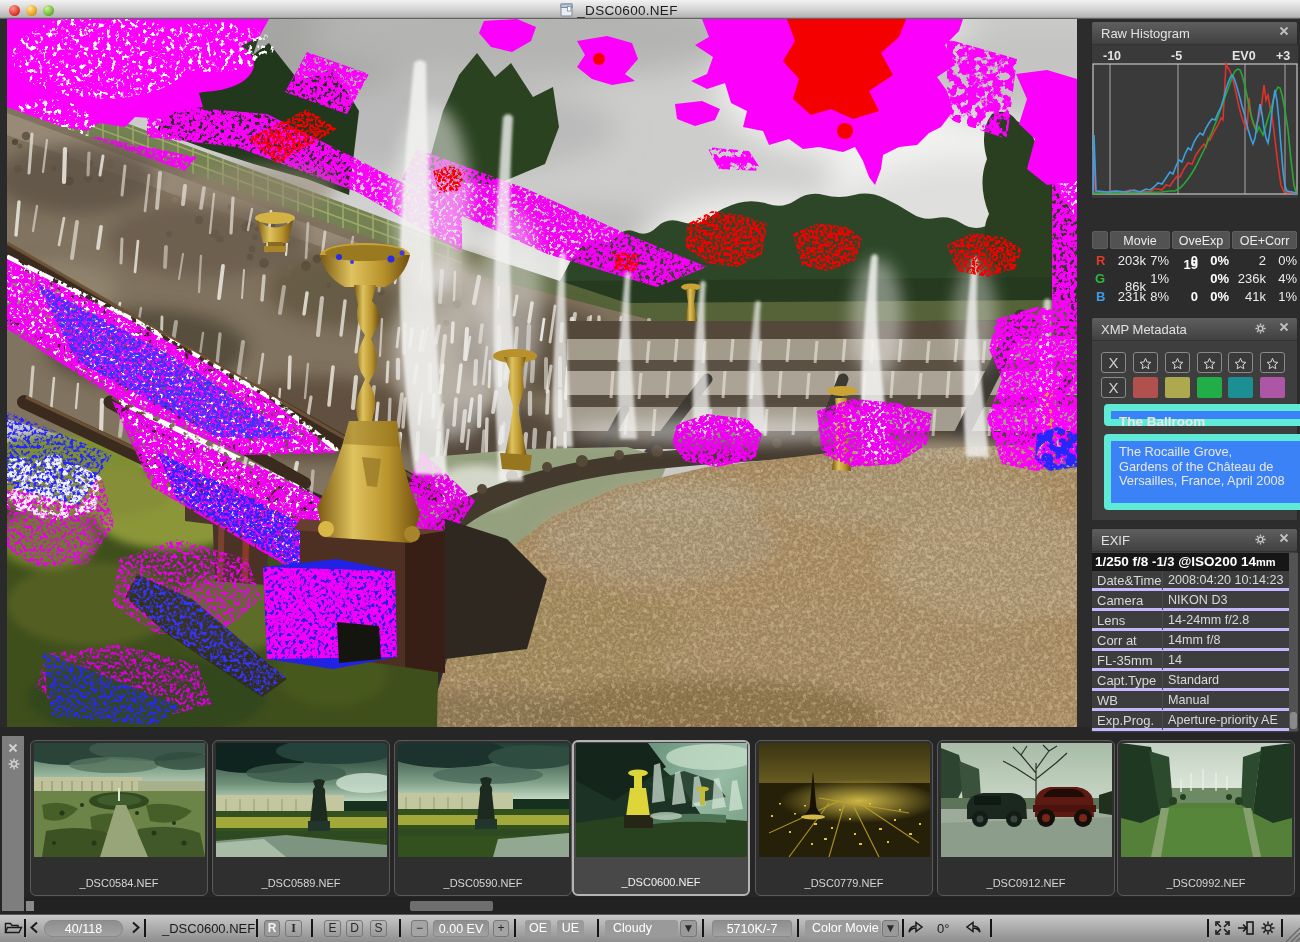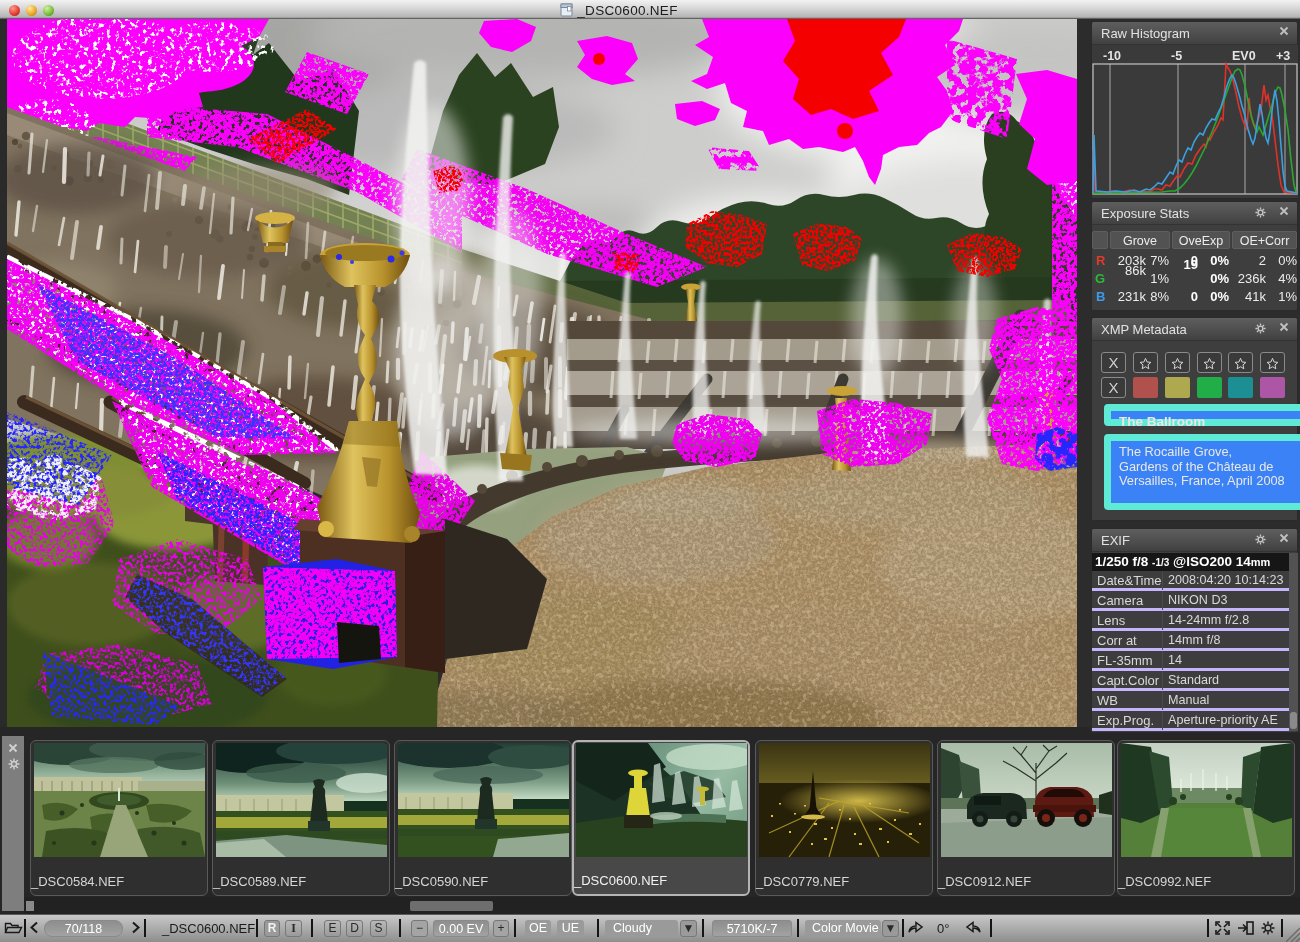--- a/index.html
+++ b/index.html
@@ -27,21 +27,21 @@
 
 .exrow{position:absolute;left:1092px;width:197px;height:20px;background:#3d3d3d;border-bottom:3px solid #c4b5fd;color:#d8d8d8;font-size:13px;line-height:19px}
 .exlab{position:absolute;left:5px;top:0}
 .exval{position:absolute;left:70px;top:0;border-left:1px solid #4a4a4a;padding-left:5px;width:126px;font-size:12.6px;white-space:nowrap}
 
 #strip{left:0;top:733px;width:1300px;height:181px;background:#262626}
 #gutter{left:2px;top:736px;width:22px;height:175px;background:#7e7e7e}
 .cell{position:absolute;top:740px;width:178px;height:156px;background:#2f2f2f;border:1px solid #5a5a5a;border-radius:6px}
 .cellsel{background:#484848;border:2px solid #b4b4b4}
 .thumb{position:absolute;left:3px;top:2px;width:171px;height:114px;background:#163020}
-.clabel{position:absolute;left:0;bottom:6px;width:100%;text-align:left;color:#d6d6d6;font-size:13px}
+.clabel{position:absolute;left:0;bottom:6px;width:100%;text-align:center;color:#d6d6d6;font-size:11px}
 #scrollrow{left:24px;top:897px;width:1276px;height:17px;background:#222}
 #scrollthumb{left:410px;top:901px;width:83px;height:10px;background:#6e6e6e;border-radius:2px}
 #scrollbtn{left:26px;top:901px;width:8px;height:10px;background:#8a8a8a}
 
 #toolbar{left:0;top:914px;width:1300px;height:28px;background:linear-gradient(#c8c8c8,#a8a8a8 55%,#8e8e8e);border-top:1px solid #5a5a5a}
 .tsep{position:absolute;top:919px;width:2px;height:18px;background:#151515}
 .tbtn{position:absolute;top:920px;height:17px;background:linear-gradient(#b8b8b8,#9a9a9a);border:1px solid #787878;border-radius:3px;color:#2a2a2a;text-align:center;font-size:12px;line-height:15px}
 .tfield{position:absolute;top:920px;height:17px;background:linear-gradient(#8e8e8e,#a2a2a2);border:1px solid #8a8a8a;border-radius:8px;color:#fff;text-align:center;font-size:12.5px;line-height:16px}
 .tgray{position:absolute;top:920px;height:17px;background:#9a9a9a;border-radius:3px;color:#fff;text-align:center;font-size:12.5px;line-height:17px}
 .ttext{position:absolute;color:#1a1a1a;font-size:13px;top:921px}
@@ -750,46 +750,36 @@
         <line x1="86" y1="19" x2="86" y2="149"></line>
       <line x1="153" y1="19" x2="153" y2="149"></line>
         <line x1="193" y1="19" x2="193" y2="149"></line>
     </g>
     <rect x="1" y="19" width="204" height="130" fill="none" stroke="#c4c4c4" stroke-width="1.2"></rect>
     <polyline fill="none" stroke="#e03228" stroke-width="1.6" points="1,148 1.5,105 3,146 14,147 20,146 30,147 38,145 44,147 52,146 58,147 62,144 66,144 70,145 74,140 78,141 82,135 86,130 88,132 92,124 96,118 100,119 104,110 108,104 112,99 114,102 116,93 118,95 122,87 126,80 129,73 131,75 134,19 136,23 138,26 141,35 144,48 147,62 150,73 153,81 155,84 157,53 159,70 161,78 163,83 166,75 169,65 172,40 174,55 176,50 178,62 180,70 183,95 186,120 189,140 192,147 205,148"></polyline>
     <polyline fill="none" stroke="#28a832" stroke-width="1.6" points="1,148 70,147 78,146 83,146 88,143 92,139 96,134 100,128 104,121 108,113 112,105 116,96 120,87 124,77 128,66 132,55 136,44 140,33 143,26 146,24 148,25 150,30 153,41 156,56 159,70 162,80 165,87 167,82 169,86 171,90 174,80 177,70 180,60 183,48 186,42 188,43 190,50 193,65 196,85 199,115 202,140 204,147 205,148"></polyline>
     <polyline fill="none" stroke="#3aa0e0" stroke-width="1.6" points="1,148 2,90 4,146 16,147 24,146 34,147 42,145 48,147 54,144 58,145 62,142 66,138 70,139 74,133 78,127 81,129 84,121 87,115 90,117 93,109 96,103 99,105 102,97 105,92 108,88 111,90 114,83 117,78 120,74 123,75 126,68 129,62 132,52 134,44 136,38 138,33 140,30 142,33 144,39 146,46 148,53 150,61 153,71 156,84 159,94 161,99 163,93 165,80 167,66 168,59 170,69 172,83 174,93 176,98 178,86 180,66 182,51 183,45 185,56 187,76 189,101 191,126 193,141 195,146 205,148"></polyline>
   </svg>
 
-  <div class="panel abs" style="top:201px;height:110px">
-    <div class="phead">Exposure Stats<svg class="phg" width="13" height="13" viewBox="0 0 18 18">
-          <g fill="none" stroke="#c8c8c8" stroke-width="1.8">
-            <circle cx="9" cy="9" r="3.2"></circle>
-            <path d="M9 2 L9 5 M9 13 L9 16 M2 9 L5 9 M13 9 L16 9 M4 4 L6.2 6.2 M11.8 11.8 L14 14 M14 4 L11.8 6.2 M6.2 11.8 L4 14"></path>
-          </g>
-        </svg><svg class="phx" width="10" height="10" viewBox="0 0 10 10">
-          <path d="M1.5 1.5 L8.5 8.5 M8.5 1.5 L1.5 8.5" stroke="#c0c0c0" stroke-width="1.8" fill="none"></path>
-        </svg></div>
-  </div>
   <div class="eshead" style="left:1092px;top:231px;width:16px"></div>
-  <div class="eshead" style="left:1110px;top:231px;width:60px">Grove</div>
+  <div class="eshead" style="left:1110px;top:231px;width:60px">Movie</div>
   <div class="eshead" style="left:1172px;top:231px;width:58px">OveExp</div>
   <div class="eshead" style="left:1232px;top:231px;width:65px">OE+Corr</div>
   <div class="esl" style="left:1096px;top:252px;color:#e03a2a">R</div>
   <div class="esl" style="left:1095px;top:270px;color:#2eb838">G</div>
   <div class="esl" style="left:1096px;top:288px;color:#3c9ae8">B</div>
 
   <div class="esv" style="left:1108px;top:252px;width:38px">203k</div>
   <div class="esv" style="left:1150px;top:252px;width:19px">7%</div>
   <div class="esv esb" style="left:1168px;top:252px;width:30px">0</div>
   <div class="esv esb" style="left:1198px;top:252px;width:31px">0%</div>
   <div class="esv" style="left:1229px;top:252px;width:37px">2</div>
   <div class="esv" style="left:1266px;top:252px;width:31px">0%</div>
 
-  <div class="esv" style="left:1108px;top:262px;width:38px">86k</div>
+  <div class="esv" style="left:1108px;top:278px;width:38px">86k</div>
   <div class="esv" style="left:1150px;top:270px;width:19px">1%</div>
   <div class="esv esb" style="left:1168px;top:256px;width:30px">19</div>
   <div class="esv esb" style="left:1198px;top:270px;width:31px">0%</div>
   <div class="esv" style="left:1229px;top:270px;width:37px">236k</div>
   <div class="esv" style="left:1266px;top:270px;width:31px">4%</div>
 
   <div class="esv" style="left:1108px;top:288px;width:38px">231k</div>
   <div class="esv" style="left:1150px;top:288px;width:19px">8%</div>
   <div class="esv esb" style="left:1168px;top:288px;width:30px">0</div>
   <div class="esv esb" style="left:1198px;top:288px;width:31px">0%</div>
@@ -834,21 +824,21 @@
   <div class="panel abs" style="top:528px;height:205px">
     <div class="phead">EXIF<svg class="phg" width="13" height="13" viewBox="0 0 18 18">
           <g fill="none" stroke="#c8c8c8" stroke-width="1.8">
             <circle cx="9" cy="9" r="3.2"></circle>
             <path d="M9 2 L9 5 M9 13 L9 16 M2 9 L5 9 M13 9 L16 9 M4 4 L6.2 6.2 M11.8 11.8 L14 14 M14 4 L11.8 6.2 M6.2 11.8 L4 14"></path>
           </g>
         </svg><svg class="phx" width="10" height="10" viewBox="0 0 10 10">
           <path d="M1.5 1.5 L8.5 8.5 M8.5 1.5 L1.5 8.5" stroke="#c0c0c0" stroke-width="1.8" fill="none"></path>
         </svg></div>
   </div>
-  <div class="abs" style="left:1092px;top:553px;width:197px;height:18px;background:#161616;color:#fff;font-weight:bold;font-size:13.5px;line-height:18px;padding-left:3px">1/250 f/8 <span style="font-size:10px">-1/3</span> @ISO200 14<span style="font-size:11px">mm</span></div>
+  <div class="abs" style="left:1092px;top:553px;width:197px;height:18px;background:#161616;color:#fff;font-weight:bold;font-size:13.5px;line-height:18px;padding-left:3px">1/250 f/8 <span style="font-size:13px">-1/3</span> @ISO200 14<span style="font-size:11px">mm</span></div>
   <div class="exrow" style="top:571px">
       <span class="exlab">Date&amp;Time</span>
       <span class="exval">2008:04:20 10:14:23</span>
     </div>
   <div class="exrow" style="top:591px">
       <span class="exlab">Camera</span>
       <span class="exval">NIKON D3</span>
     </div>
   <div class="exrow" style="top:611px">
       <span class="exlab">Lens</span>
@@ -856,21 +846,21 @@
     </div>
   <div class="exrow" style="top:631px">
       <span class="exlab">Corr at</span>
       <span class="exval">14mm f/8</span>
     </div>
   <div class="exrow" style="top:651px">
       <span class="exlab">FL-35mm</span>
       <span class="exval">14</span>
     </div>
   <div class="exrow" style="top:671px">
-      <span class="exlab">Capt.Color</span>
+      <span class="exlab">Capt.Type</span>
       <span class="exval">Standard</span>
     </div>
   <div class="exrow" style="top:691px">
       <span class="exlab">WB</span>
       <span class="exval">Manual</span>
     </div>
   <div class="exrow" style="top:711px">
       <span class="exlab">Exp.Prog.</span>
       <span class="exval">Aperture-priority AE</span>
     </div>
@@ -1170,21 +1160,21 @@
 
   <div id="toolbar" class="abs"></div>
   <svg class="abs" style="left:4px;top:921px" width="19" height="13" viewBox="0 0 19 13">
     <path d="M1.5 11.5 L1.5 2.5 L6.5 2.5 L8 4.5 L14 4.5 L14 6" fill="none" stroke="#1a1a1a" stroke-width="1.4"></path>
     <path d="M3.5 6.5 L17.5 6.5 L15 11.5 L1.5 11.5 Z" fill="none" stroke="#1a1a1a" stroke-width="1.4"></path>
   </svg>
   <div class="tsep" style="left:24px"></div>
   <svg class="abs" style="left:29px;top:921px" width="10" height="13">
       <path d="M8 1.5 L2.5 6.5 L8 11.5" fill="none" stroke="#1a1a1a" stroke-width="2"></path>
     </svg>
-  <div class="tfield" style="left:44px;width:79px">70/118</div>
+  <div class="tfield" style="left:44px;width:79px">40/118</div>
   <svg class="abs" style="left:131px;top:921px" width="10" height="13">
       <path d="M2 1.5 L7.5 6.5 L2 11.5" fill="none" stroke="#1a1a1a" stroke-width="2"></path>
     </svg>
   <div class="tsep" style="left:144px"></div>
   <div class="ttext" style="left:162px">_DSC0600.NEF</div>
   <div class="tsep" style="left:256px"></div>
   <div class="tbtn" style="left:264px;width:16px;background:#9a9a9a;color:#f2f2f2;font-weight:bold">R</div>
   <div class="tbtn" style="left:285px;width:17px;font-family:'Liberation Serif',serif;font-weight:bold">I</div>
   <div class="tsep" style="left:311px"></div>
   <div class="tbtn" style="left:324px;width:17px">E</div>

